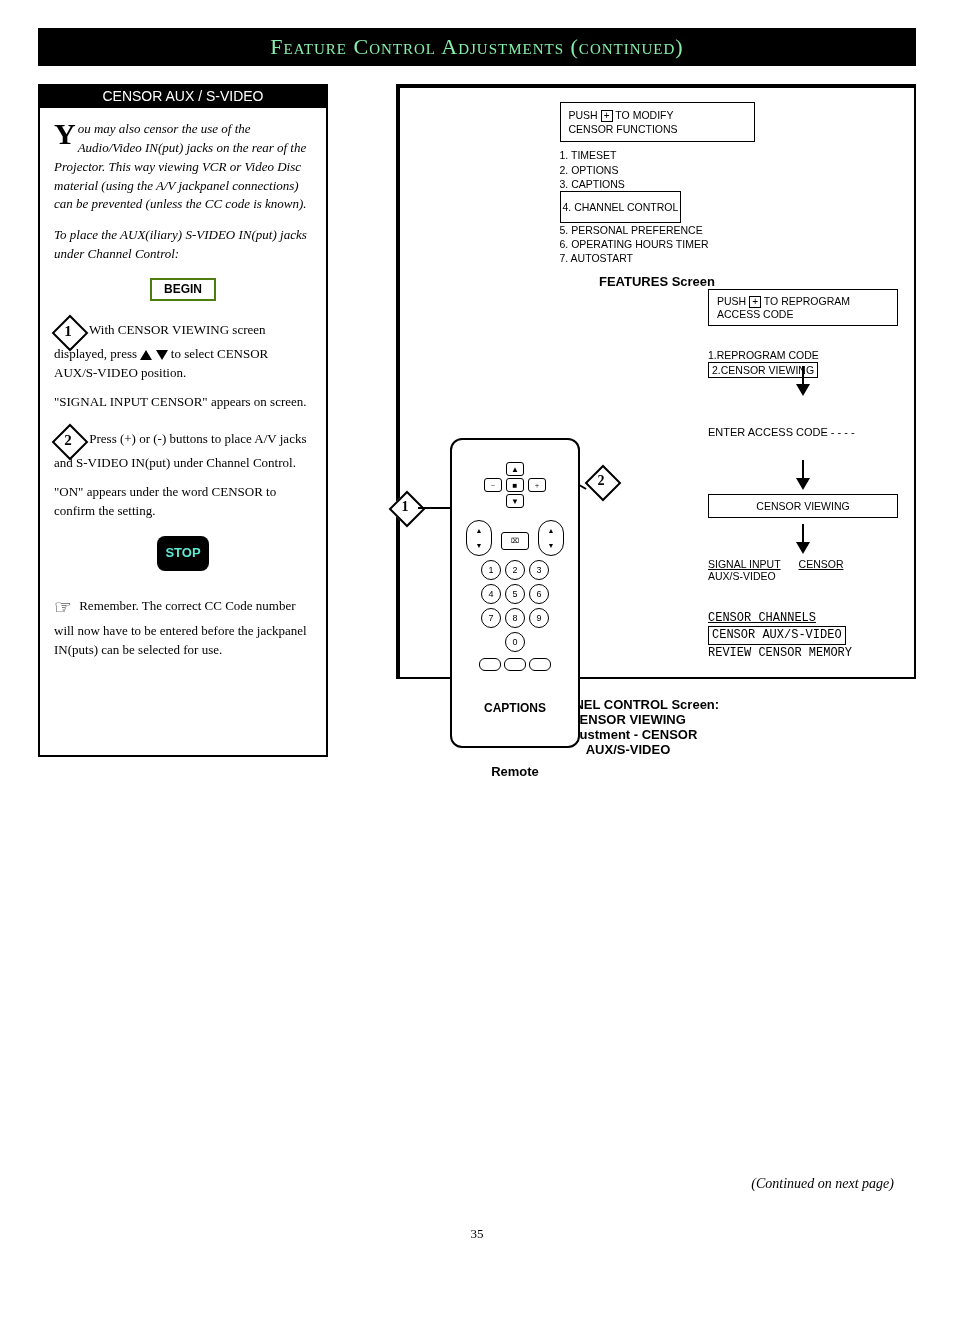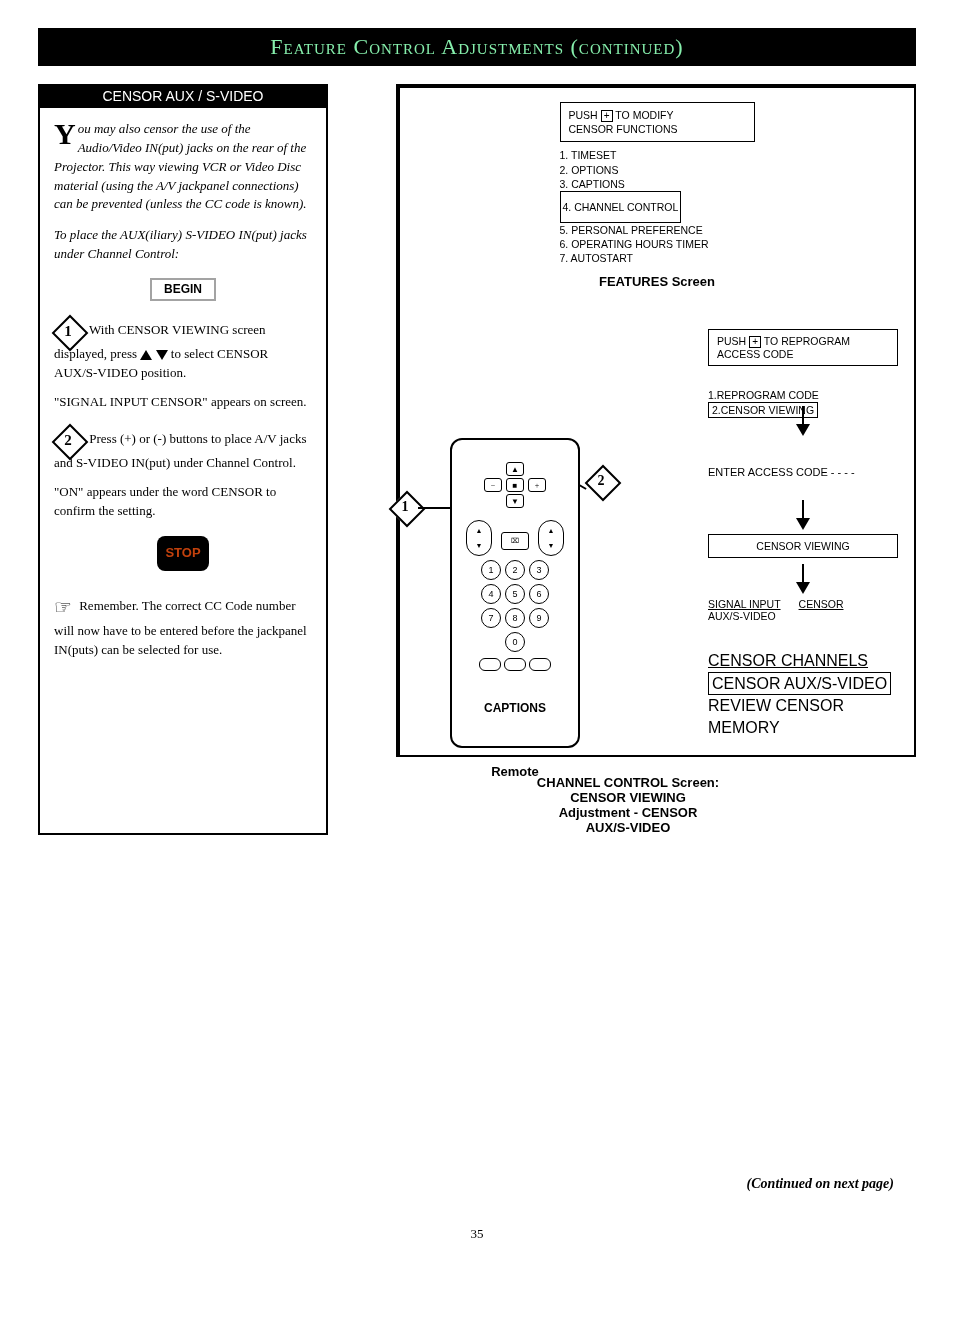--- a/index.html
+++ b/index.html
@@ -65,21 +65,21 @@
       margin-right: 2px;
       font-style: normal;
       font-family: Georgia, serif;
     }
     .italic-block {
       font-style: italic;
       margin-top: 12px;
     }
     .begin-label {
       display: inline-block;
-      border: 2px solid #a3a3a3;
+      border: 2px solid #4d7c0f;
       padding: 1px 12px;
       font-family: Arial, sans-serif;
       font-weight: bold;
       font-size: 12px;
       margin: 14px auto 10px auto;
     }
     .center-block {
       text-align: center;
     }
     .step-diamond {
@@ -126,21 +126,21 @@
       display: inline-block;
       width: 0; height: 0;
       border-left: 6px solid transparent;
       border-right: 6px solid transparent;
       border-top: 10px solid #000;
       vertical-align: middle;
     }
     .stop-badge {
       display: inline-block;
       background: #000;
-      color: #c2410c;
+      color: #5eead4;
       font-family: Arial, sans-serif;
       font-weight: bold;
       font-size: 13px;
       padding: 8px 8px;
       border-radius: 8px;
       position: relative;
       margin: 16px auto;
     }
     .note-icon {
       display: inline-block;
@@ -189,21 +189,20 @@
     .screen-caption {
       font-family: Arial, sans-serif;
       font-weight: bold;
       font-size: 13px;
       text-align: center;
       margin-top: 8px;
     }
     .flow-col {
       width: 190px;
       margin-left: auto;
-      margin-top: 40px;
     }
     .flow-box {
       border: 1px solid #000;
       padding: 5px 8px;
       font-family: Arial, sans-serif;
       font-size: 10.5px;
       margin-bottom: 4px;
       background: #fff;
     }
     .arrow-down {
@@ -243,22 +242,22 @@
       display: flex;
       gap: 18px;
       font-family: Arial, sans-serif;
       font-size: 10.5px;
       margin: 4px 0;
     }
     .underline {
       text-decoration: underline;
     }
     .bottom-list {
-      font-family: Liberation Sans, sans-serif;
-      font-size: 16px;
+      font-family: Liberation Mono, monospace;
+      font-size: 12px;
       line-height: 1.35;
       margin-top: 28px;
     }
     .bottom-list .hl {
       border: 1px solid #000;
       display: inline-block;
       padding: 0 3px;
     }
     .final-caption {
       font-family: Arial, sans-serif;
@@ -410,21 +409,20 @@
       position: absolute;
       bottom: 90px;
       left: 0; right: 0;
     }
     .cont-note {
       font-style: italic;
       font-size: 14px;
       position: absolute;
       right: 60px;
       bottom: 140px;
-      font-weight: bold;
     }
     .plus-box {
       display: inline-block;
       border: 1px solid #000;
       width: 12px;
       height: 12px;
       line-height: 10px;
       text-align: center;
       font-size: 10px;
       vertical-align: middle;

